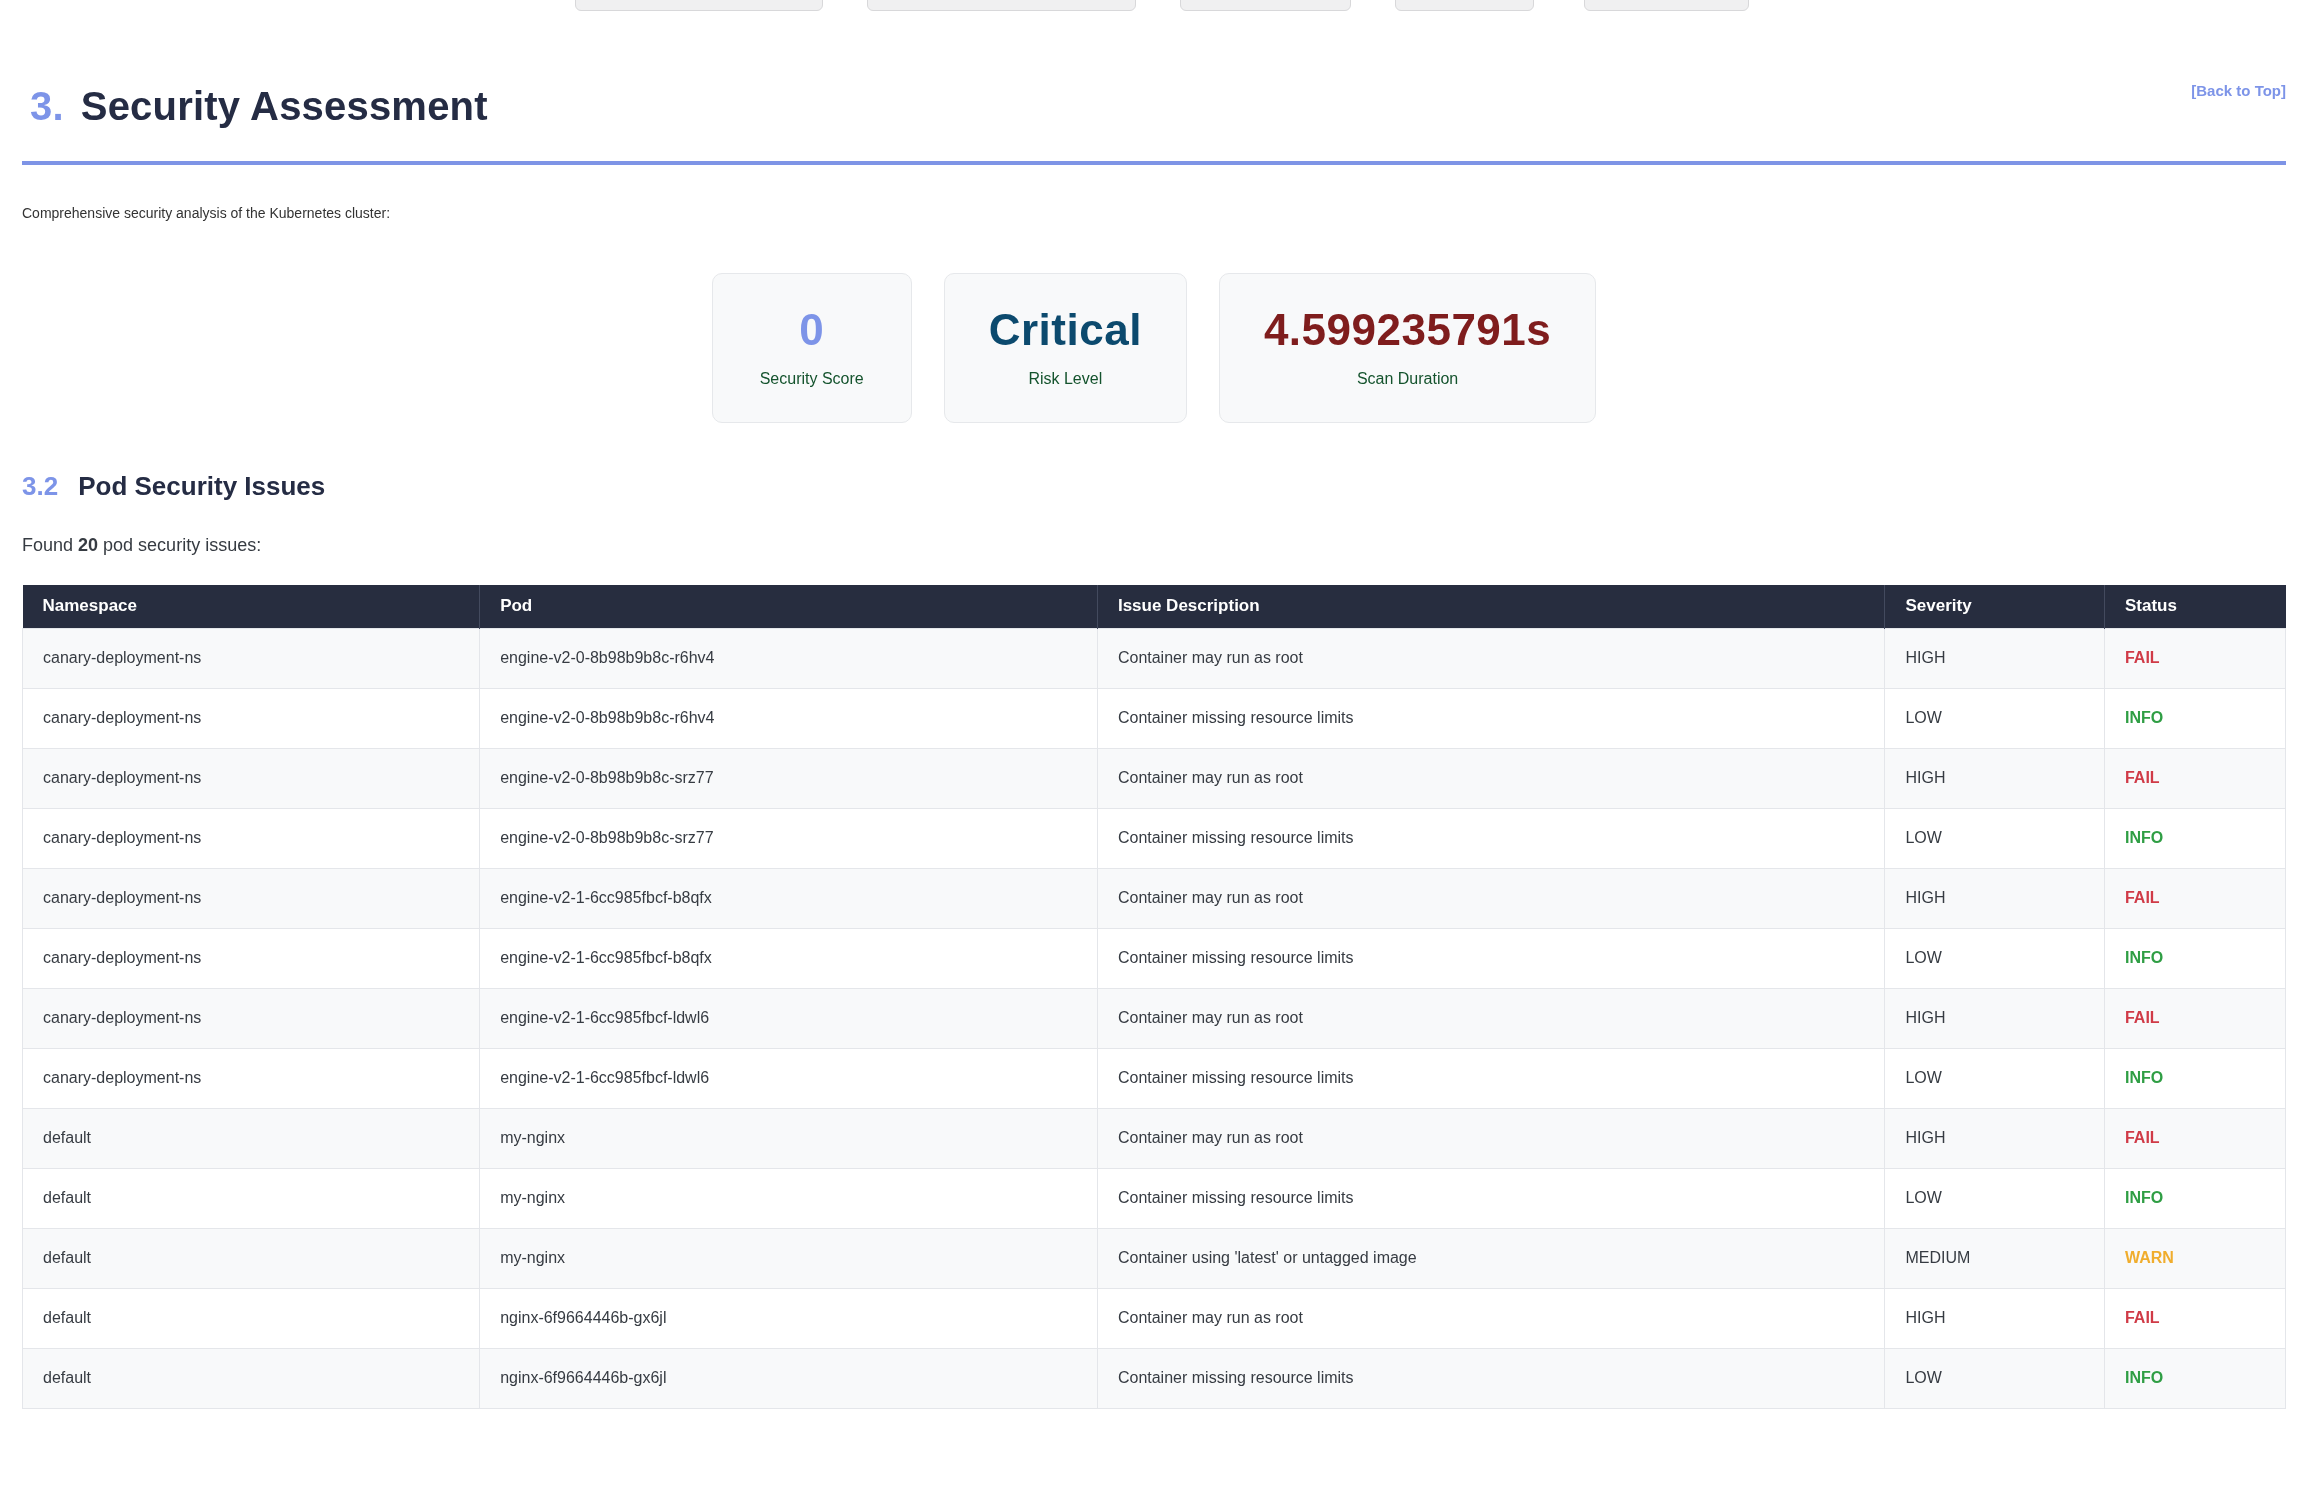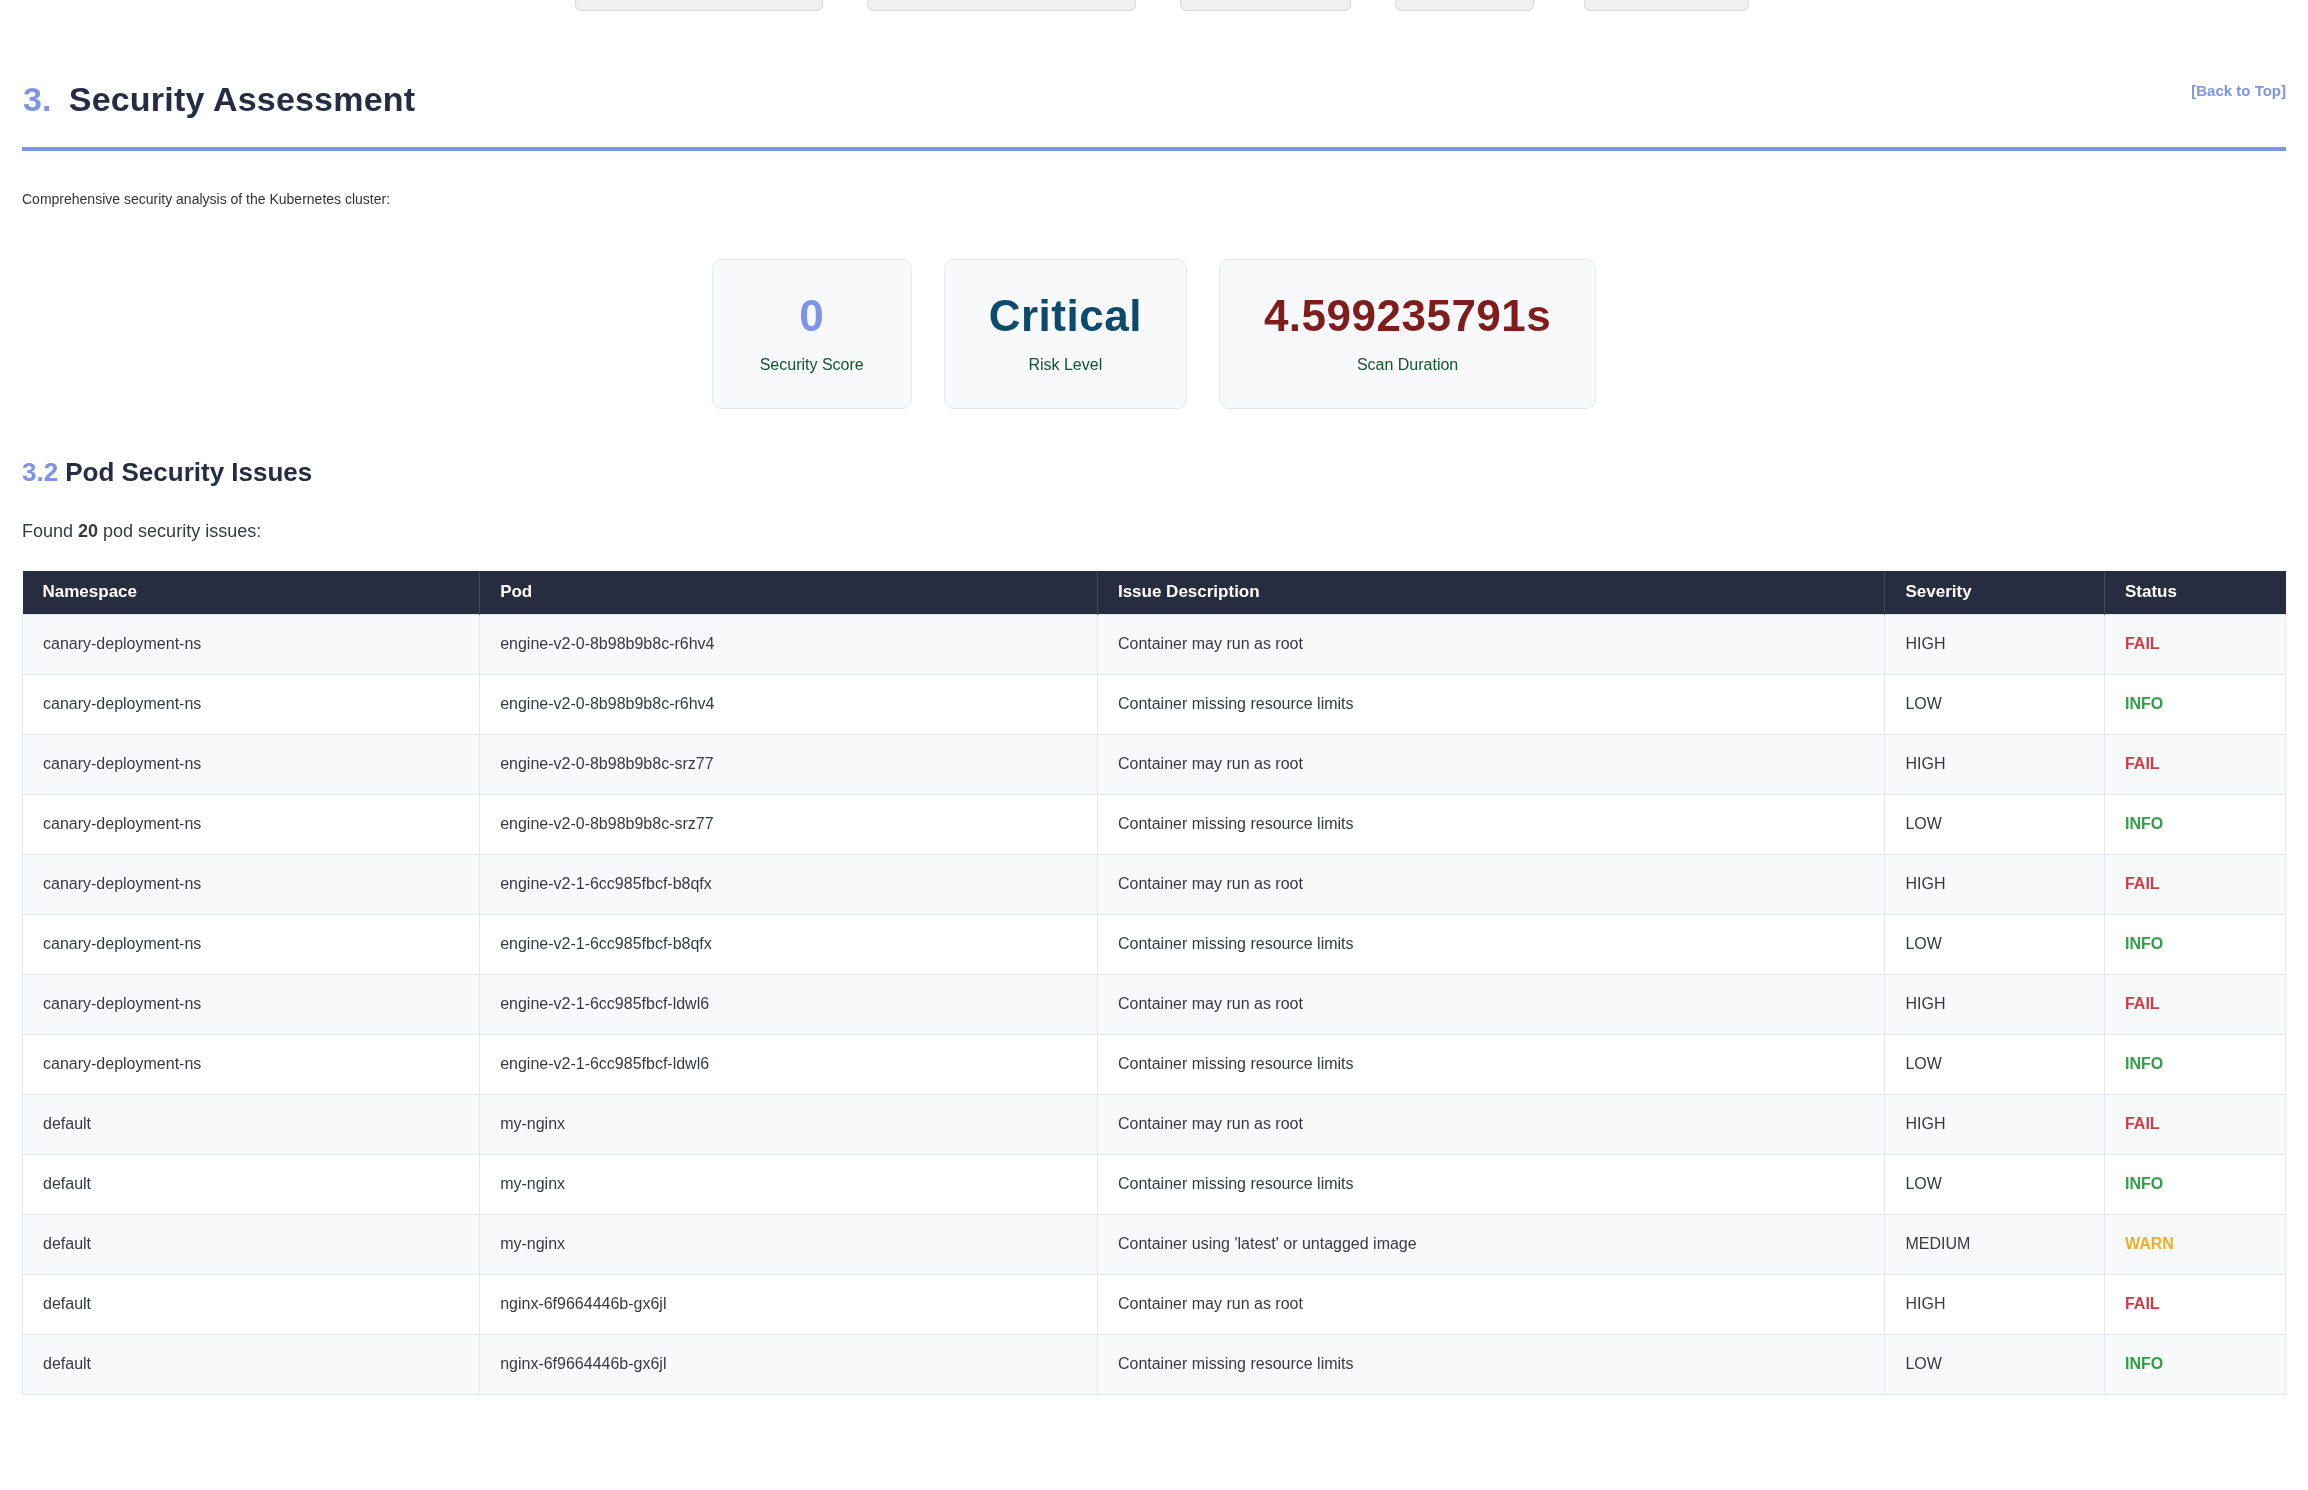--- a/index.html
+++ b/index.html
@@ -25,21 +25,21 @@
   .cut-btn.b1 { left: 575px;  width: 248px; }
   .cut-btn.b2 { left: 867px;  width: 269px; }
   .cut-btn.b3 { left: 1180px; width: 171px; }
   .cut-btn.b4 { left: 1395px; width: 139px; }
   .cut-btn.b5 { left: 1584px; width: 165px; }
 
   .heading-row {
     display: flex; justify-content: space-between; align-items: flex-start;
     margin-top: 78px;
   }
-  h2 { font-size: 34px; font-weight: bold; color: #252c44; margin: 1px; line-height: 40px; letter-spacing: .2px; }
+  h2 { font-size: 40px; font-weight: bold; color: #252c44; margin: 8px; line-height: 40px; letter-spacing: .2px; }
   .section-num { color: #7d94e8; margin-right: 17px; }
   .back-top { font-size: 15px; font-weight: bold; color: #7d94e8; text-decoration: none; margin-top: 4px; cursor: pointer; }
 
   .rule { height: 4px; background: #7e94e6; border: none; margin: 27px 0 0 0; }
 
   .desc { font-size: 14px; color: #333; margin: 40px 0 0 0; }
 
   .stats { display: flex; justify-content: center; gap: 32px; margin-top: 52px; }
   .stat-card {
     background: #f8f9fa;
@@ -50,21 +50,21 @@
     display: flex; flex-direction: column; align-items: center; justify-content: center;
   }
   .stat-value { font-size: 44px; font-weight: bold; line-height: 1; letter-spacing: .5px; }
   .stat-label { font-size: 16px; color: #14532d; margin-top: 18px; }
 
   .tools { font-size: 18px; margin-top: 62px; }
   .tools-label { font-weight: bold; color: #222; }
   .tools-value { margin-left: 7px; }
 
   h3 { font-size: 26px; font-weight: bold; color: #252c44; margin: 48px 0 0 0; line-height: 30px; }
-  .sub-num { color: #7d94e8; margin-right: 7px; }
+  .sub-num { color: #7d94e8; margin-right: 20px; }
 
   .found { font-size: 18px; margin-top: 34px; }
   .found b { font-weight: bold; }
 
   table { width: 100%; border-collapse: collapse; table-layout: fixed; margin-top: 29px; }
   thead th {
     background: #272d3f; color: #ffffff;
     font-size: 17px; font-weight: bold; text-align: left;
     height: 43px; padding: 0 0 0 20px;
     border-right: 1px solid #434a5e;

